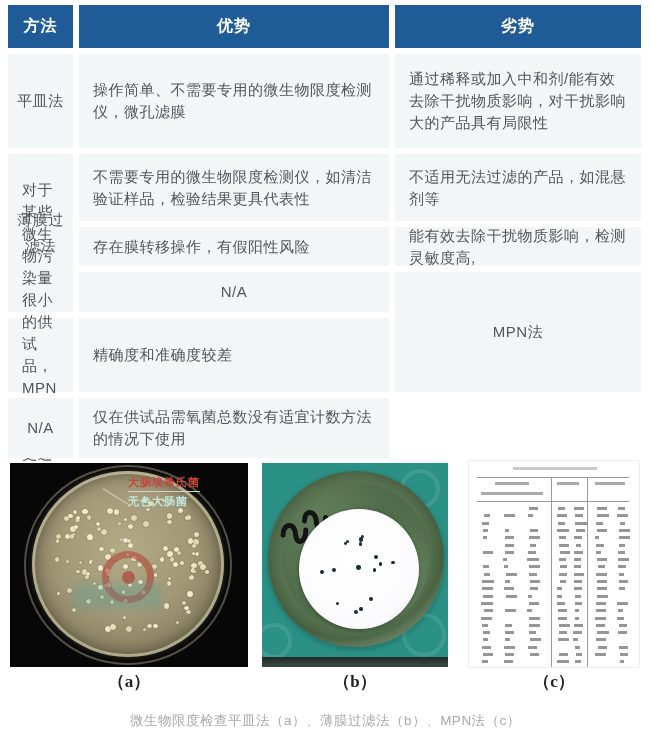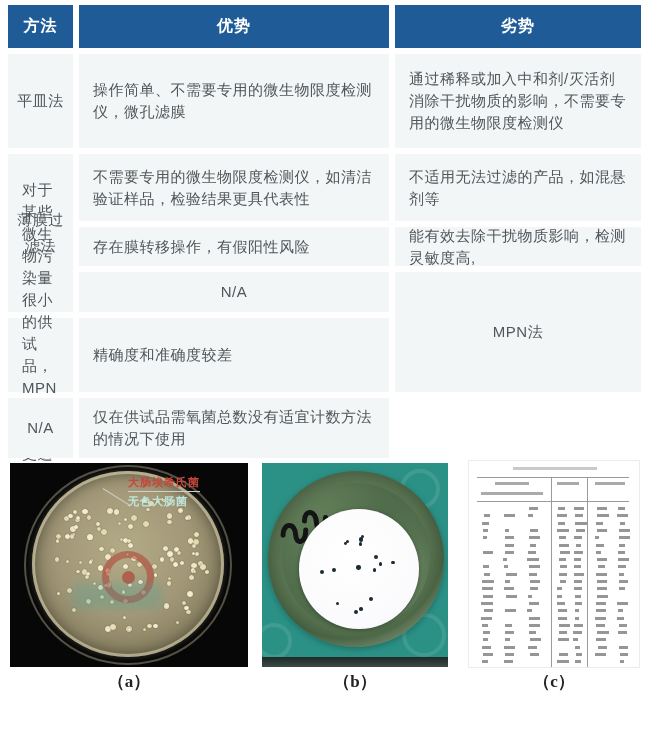--- a/index.html
+++ b/index.html
@@ -116,21 +116,21 @@
 
 <div class="page">
 
   <div class="cmp-table">
     <div class="th">方法</div>
     <div class="th">优势</div>
     <div class="th">劣势</div>
 
     <div class="method">平皿法</div>
     <div class="cell">操作简单、不需要专用的微生物限度检测仪，微孔滤膜</div>
-    <div class="cell">通过稀释或加入中和剂/灭活剂消除干扰物质的影响，不需要专用的微生物限度检测仪</div>
+    <div class="cell">通过稀释或加入中和剂/能有效去除干扰物质影响，对干扰影响大的产品具有局限性</div>
 
     <div class="method span-3">薄膜过滤法</div>
     <div class="cell">不需要专用的微生物限度检测仪，如清洁验证样品，检验结果更具代表性</div>
     <div class="cell">不适用无法过滤的产品，如混悬剂等</div>
     <div class="cell">存在膜转移操作，有假阳性风险</div>
     <div class="cell">能有效去除干扰物质影响，检测灵敏度高,</div>
     <div class="cell center">N/A</div>
 
     <div class="method span-2">MPN法</div>
     <div class="cell">对于某些微生物污染量很小的供试品，MPN法可能是更适合的方法。</div>
@@ -462,13 +462,14 @@
         <span class="mpn-mark" style="left: 104.2px; top: 206.6px; width: 6px;"></span>
         <span class="mpn-mark" style="left: 128.3px; top: 206.6px; width: 5.8px;"></span>
         <span class="mpn-mark" style="left: 148.3px; top: 206.6px; width: 6.6px;"></span>
       </div>
   </div>
 
   <div class="fig-label lab-a">（a）</div>
   <div class="fig-label lab-b">（b）</div>
   <div class="fig-label lab-c">（c）</div>
 
+  <div class="caption">微生物限度检查平皿法（a）、薄膜过滤法（b）、MPN法（c）</div>
 </div>
 
 </body></html>

